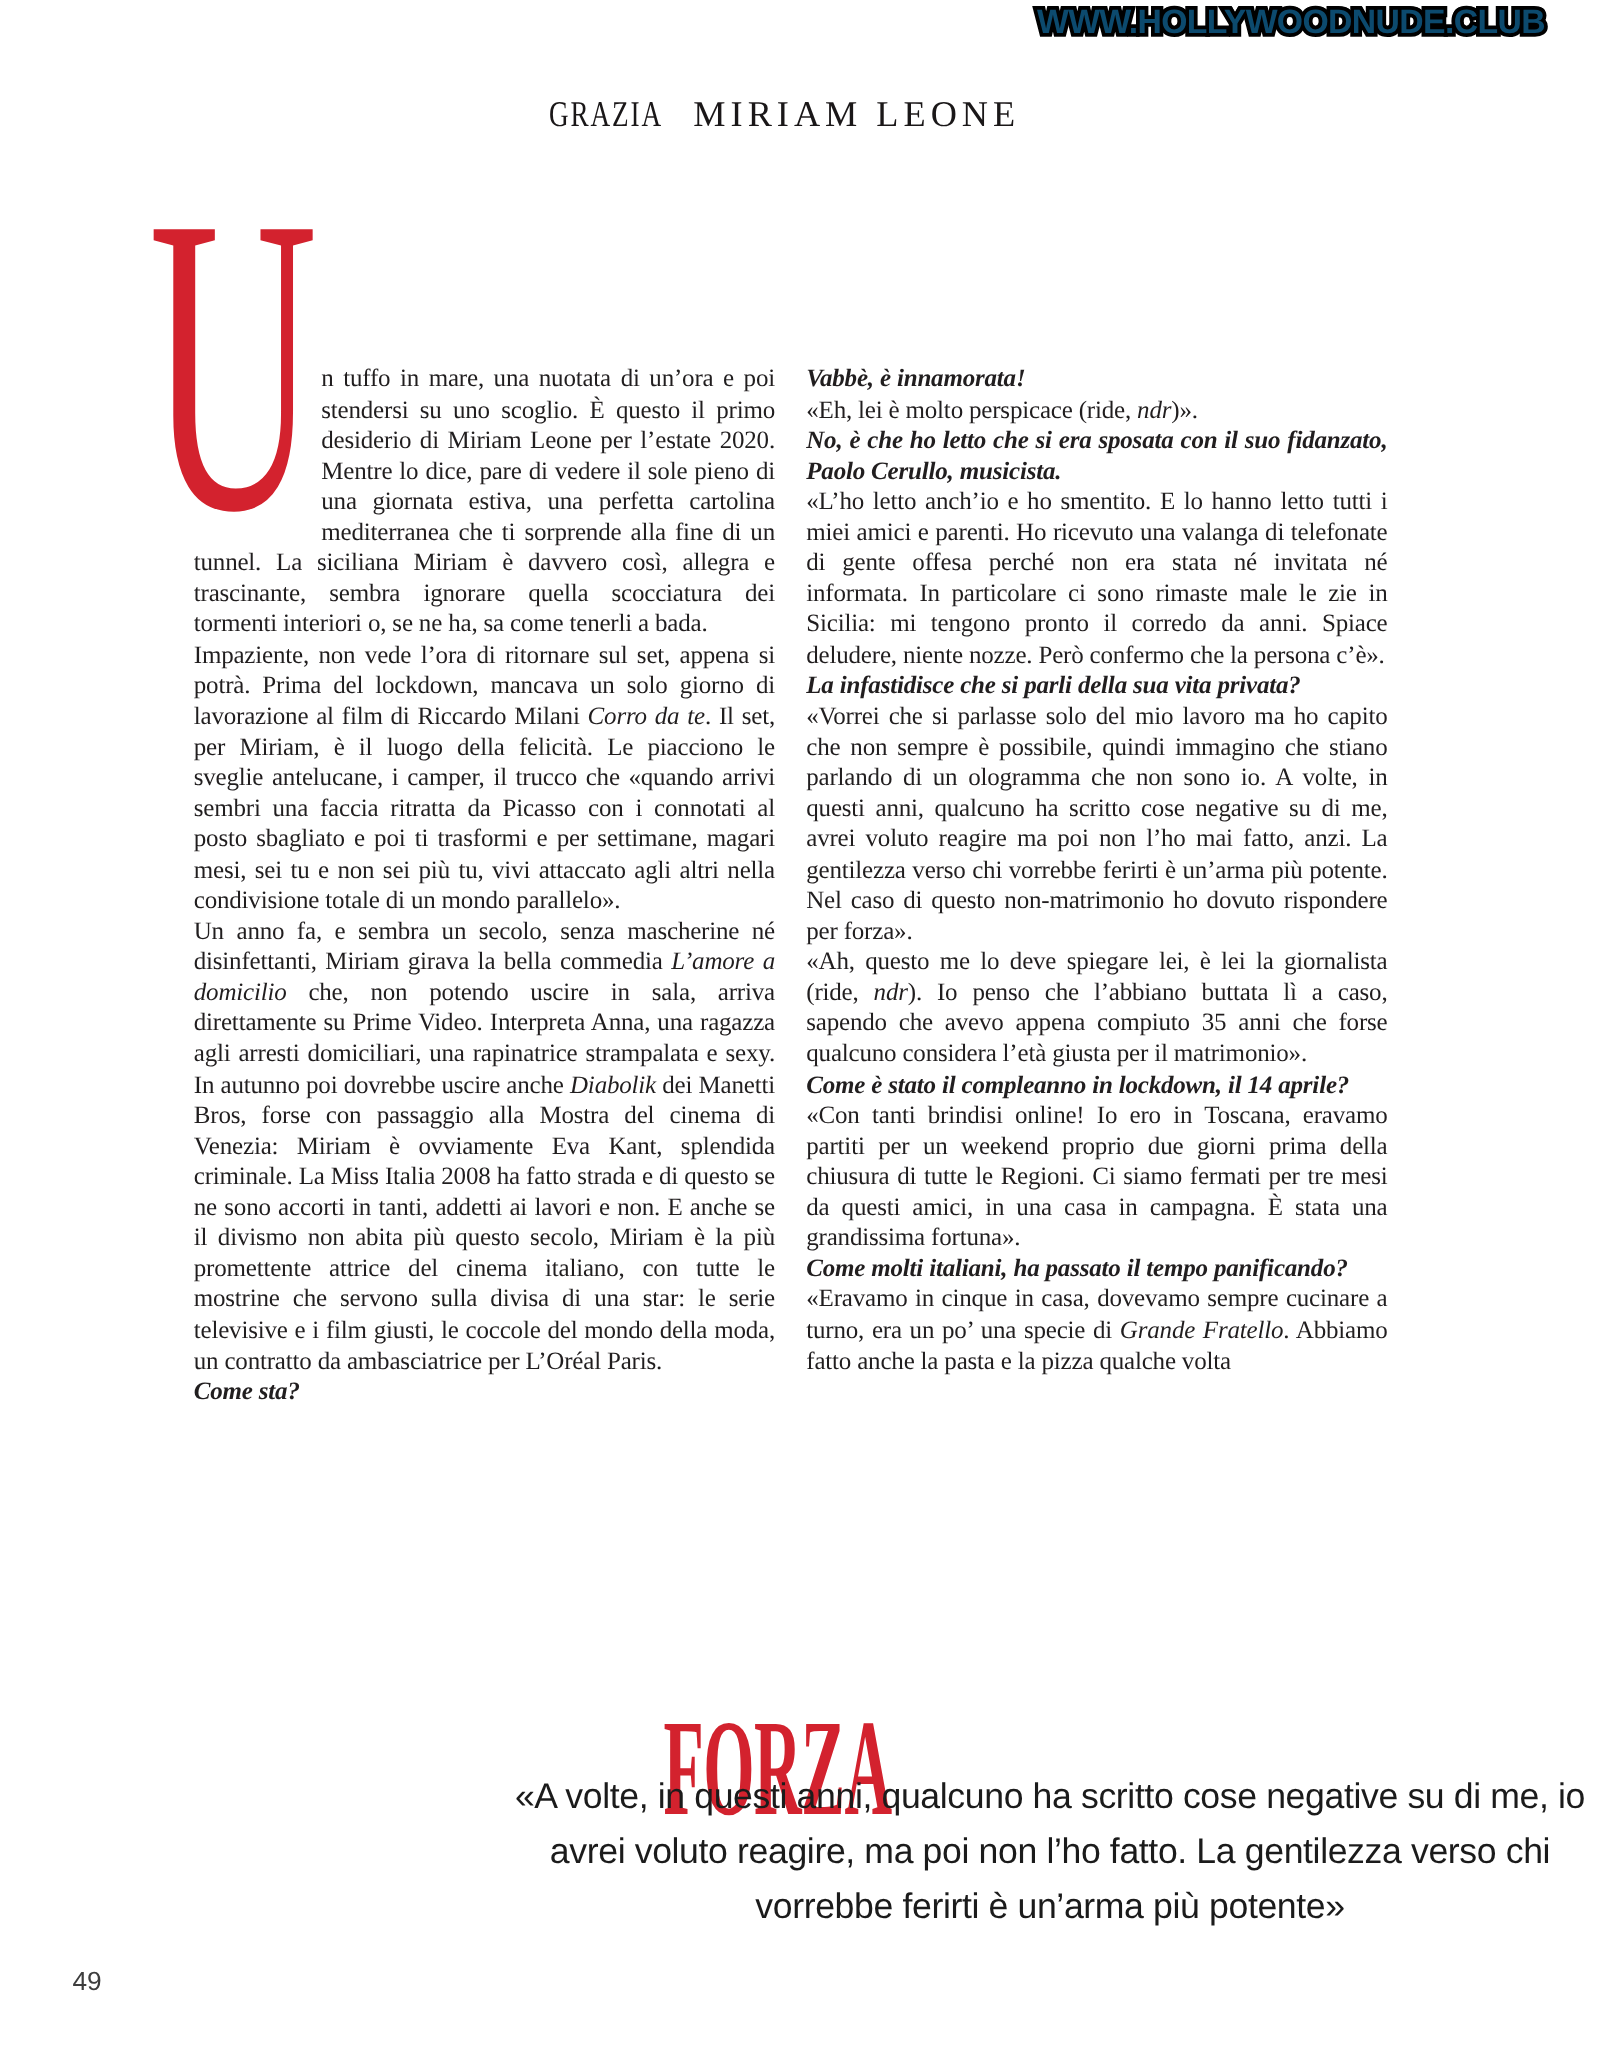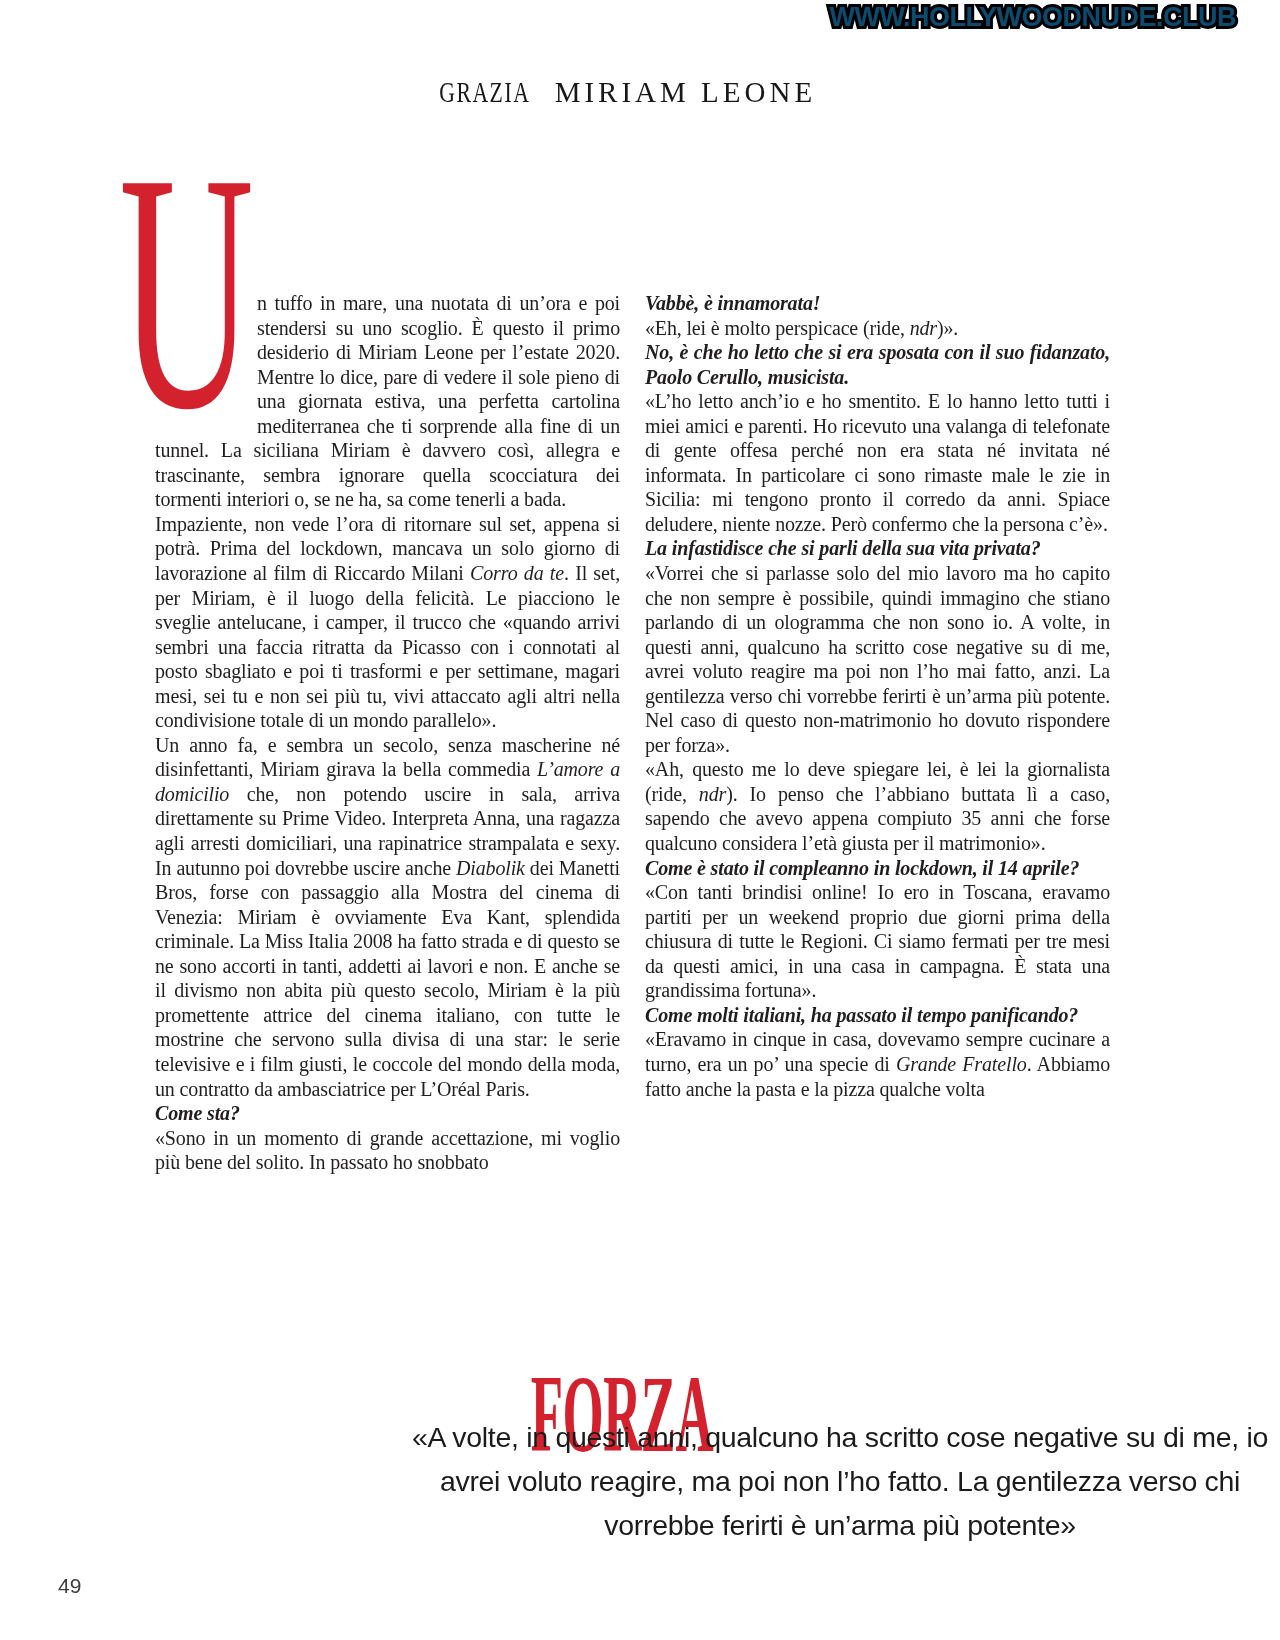--- a/index.html
+++ b/index.html
@@ -58,21 +58,20 @@
   <span class="subject">MIRIAM LEONE</span>
 </div>
 
 <div class="article">
   <span class="dropcap">U</span>
   <div class="col">
       <p class="lead"><span class="cap-spacer"></span><span>n tuffo in mare, una nuotata di un’ora e poi stendersi su uno scoglio. È questo il primo desiderio di Miriam Leone per l’estate 2020. Mentre lo dice, pare di vedere il sole pieno di una giornata estiva, una perfetta cartolina mediterranea che ti sorprende alla fine di un tunnel. La siciliana Miriam è davvero così, allegra e trascinante, sembra ignorare quella scocciatura dei tormenti interiori o, se ne ha, sa come tenerli a bada.</span></p>
       <p class="para"><span>Impaziente, non vede l’ora di ritornare sul set, appena si potrà. Prima del lockdown, mancava un solo giorno di lavorazione al film di Riccardo Milani </span><span class="it">Corro da te</span><span>. Il set, per Miriam, è il luogo della felicità. Le piacciono le sveglie antelucane, i camper, il trucco che «quando arrivi sembri una faccia ritratta da Picasso con i connotati al posto sbagliato e poi ti trasformi e per settimane, magari mesi, sei tu e non sei più tu, vivi attaccato agli altri nella condivisione totale di un mondo parallelo».</span></p>
       <p class="para"><span>Un anno fa, e sembra un secolo, senza mascherine né disinfettanti, Miriam girava la bella commedia </span><span class="it">L’amore a domicilio</span><span> che, non potendo uscire in sala, arriva direttamente su Prime Video. Interpreta Anna, una ragazza agli arresti domiciliari, una rapinatrice strampalata e sexy. In autunno poi dovrebbe uscire anche </span><span class="it">Diabolik</span><span> dei Manetti Bros, forse con passaggio alla Mostra del cinema di Venezia: Miriam è ovviamente Eva Kant, splendida criminale. La Miss Italia 2008 ha fatto strada e di questo se ne sono accorti in tanti, addetti ai lavori e non. E anche se il divismo non abita più questo secolo, Miriam è la più promettente attrice del cinema italiano, con tutte le mostrine che servono sulla divisa di una star: le serie televisive e i film giusti, le coccole del mondo della moda, un contratto da ambasciatrice per L’Oréal Paris.</span></p>
       <p class="question"><span>Come sta?</span></p>
-      <p class="answer"><span>«Sono in un momento di grande accettazione, mi voglio più bene del solito. In passato ho snobbato</span></p>
     </div>
   <div class="col">
       <p class="question"><span>Vabbè, è innamorata!</span></p>
       <p class="answer"><span>«Eh, lei è molto perspicace (ride, </span><span class="it">ndr</span><span>)».</span></p>
       <p class="question"><span>No, è che ho letto che si era sposata con il suo fidanzato, Paolo Cerullo, musicista.</span></p>
       <p class="answer"><span>«L’ho letto anch’io e ho smentito. E lo hanno letto tutti i miei amici e parenti. Ho ricevuto una valanga di telefonate di gente offesa perché non era stata né invitata né informata. In particolare ci sono rimaste male le zie in Sicilia: mi tengono pronto il corredo da anni. Spiace deludere, niente nozze. Però confermo che la persona c’è».</span></p>
       <p class="question"><span>La infastidisce che si parli della sua vita privata?</span></p>
       <p class="answer"><span>«Vorrei che si parlasse solo del mio lavoro ma ho capito che non sempre è possibile, quindi immagino che stiano parlando di un ologramma che non sono io. A volte, in questi anni, qualcuno ha scritto cose negative su di me, avrei voluto reagire ma poi non l’ho mai fatto, anzi. La gentilezza verso chi vorrebbe ferirti è un’arma più potente. Nel caso di questo non-matrimonio ho dovuto rispondere per forza».</span></p>
       <p class="answer"><span>«Ah, questo me lo deve spiegare lei, è lei la giornalista (ride, </span><span class="it">ndr</span><span>). Io penso che l’abbiano buttata lì a caso, sapendo che avevo appena compiuto 35 anni che forse qualcuno considera l’età giusta per il matrimonio».</span></p>
       <p class="question"><span>Come è stato il compleanno in lockdown, il 14 aprile?</span></p>

